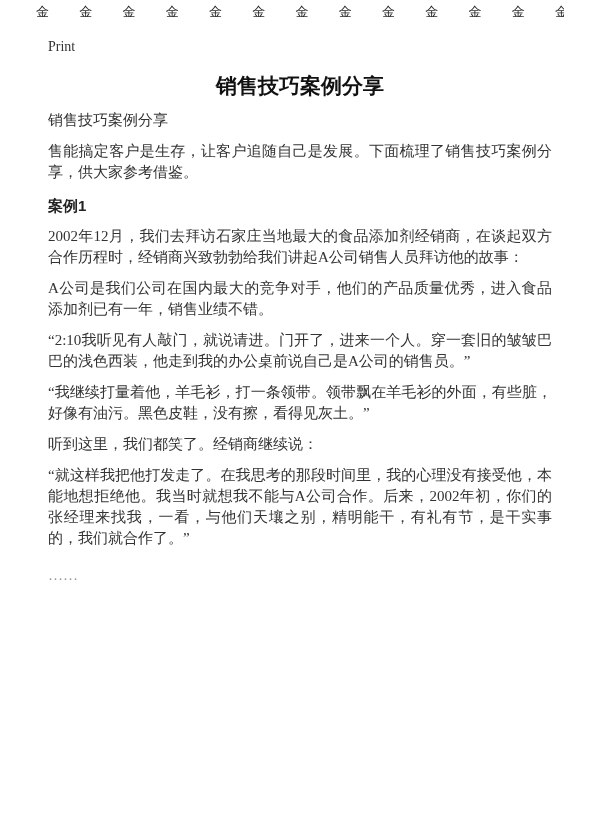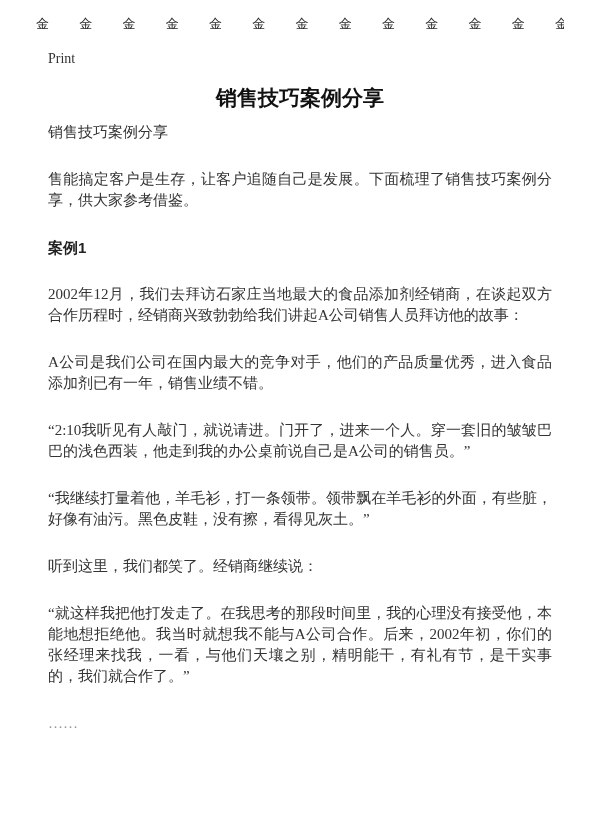--- a/index.html
+++ b/index.html
@@ -13,21 +13,21 @@
     overflow: hidden;
     font-family: "Liberation Serif", "DejaVu Serif", serif;
     color: #333333;
   }
   .header-row {
     font-size: 13px;
     line-height: 14px;
     color: #2a2a2a;
     white-space: nowrap;
     word-spacing: 27px;
-    margin: 12px -12px;
+    margin: 0 -12px;
     overflow: hidden;
   }
   .print-link {
     margin-top: 20px;
     font-size: 14px;
     line-height: 15px;
     color: #333333;
     width: -moz-fit-content;
     width: fit-content;
     cursor: pointer;
@@ -41,28 +41,28 @@
     color: #111111;
     font-family: "Liberation Sans", "DejaVu Sans", sans-serif;
   }
   .doc-subtitle {
     margin-top: 12px;
     font-size: 15px;
     line-height: 21px;
     color: #333333;
   }
   p.body-para {
-    margin: 26px 0;
+    margin: 10px 0;
     font-size: 15px;
     line-height: 21px;
     text-align: justify;
     color: #333333;
   }
   .case-heading {
-    margin: 12px 0 18px 0;
+    margin: 12px 0 10px 0;
     font-size: 15px;
     line-height: 21px;
     font-weight: bold;
     color: #222222;
     font-family: "Liberation Sans", "DejaVu Sans", sans-serif;
   }
   p.ellipsis-para {
     margin-top: 16px;
     color: #999999;
     text-align: left;

